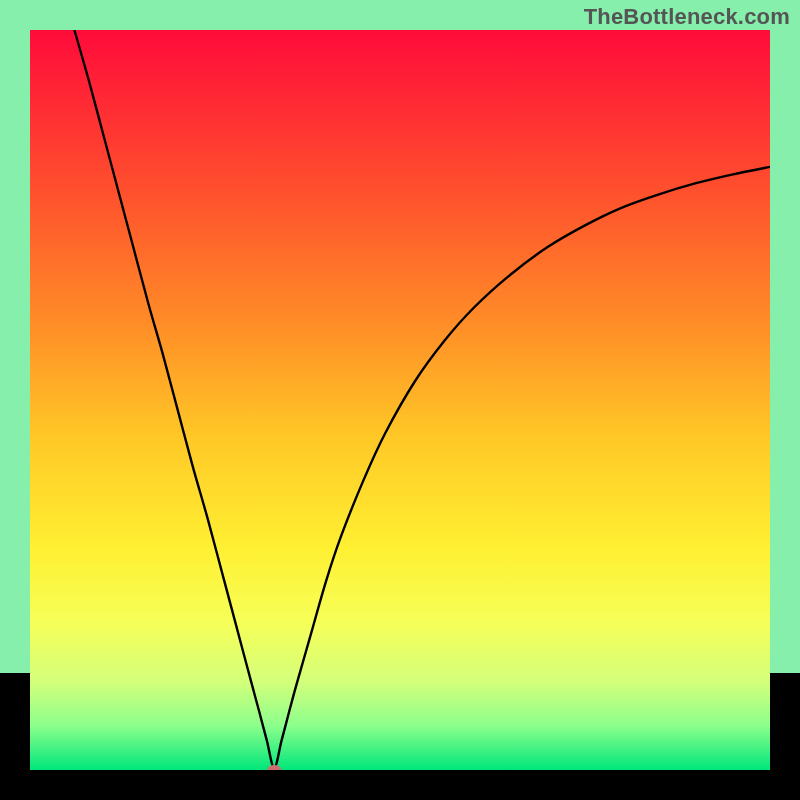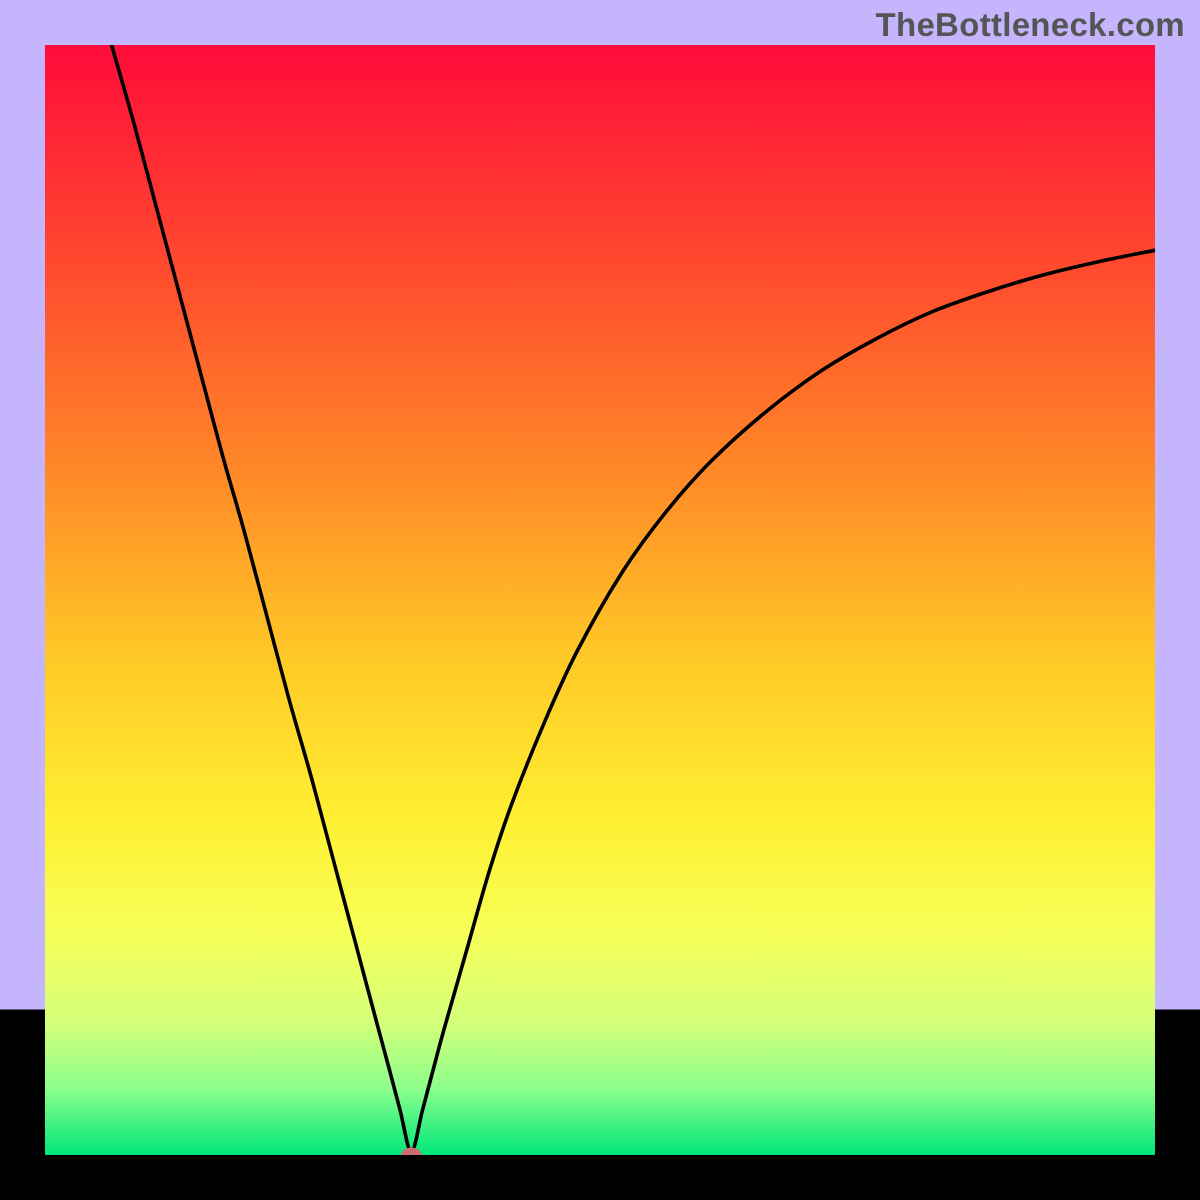--- a/index.html
+++ b/index.html
@@ -8,21 +8,21 @@
     width: 800px;
     height: 800px;
     overflow: hidden;
     background: #000;
     font-family: Arial, Helvetica, sans-serif;
   }
   .frame {
     position: relative;
     width: 800px;
     height: 673px;
-    background: #c4b5fd;
+    background: #86efac;
   }
   .watermark {
     position: absolute;
     top: 4px;
     right: 10px;
     color: #555555;
     font-size: 22px;
     font-weight: 600;
     letter-spacing: 0.2px;
     user-select: none;

